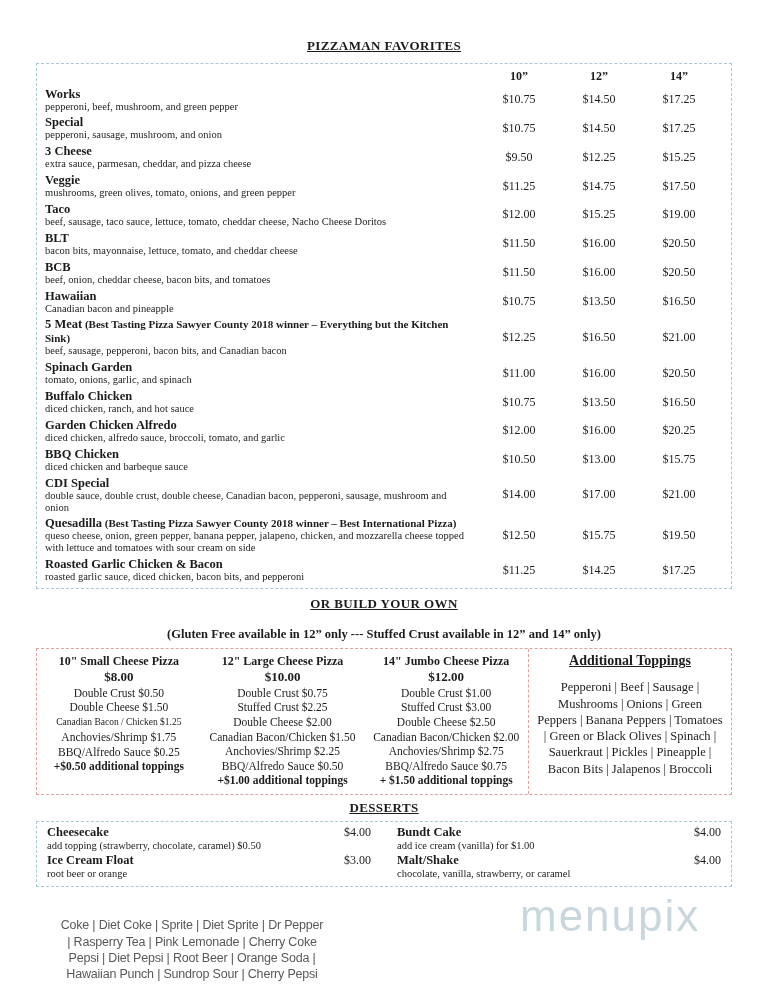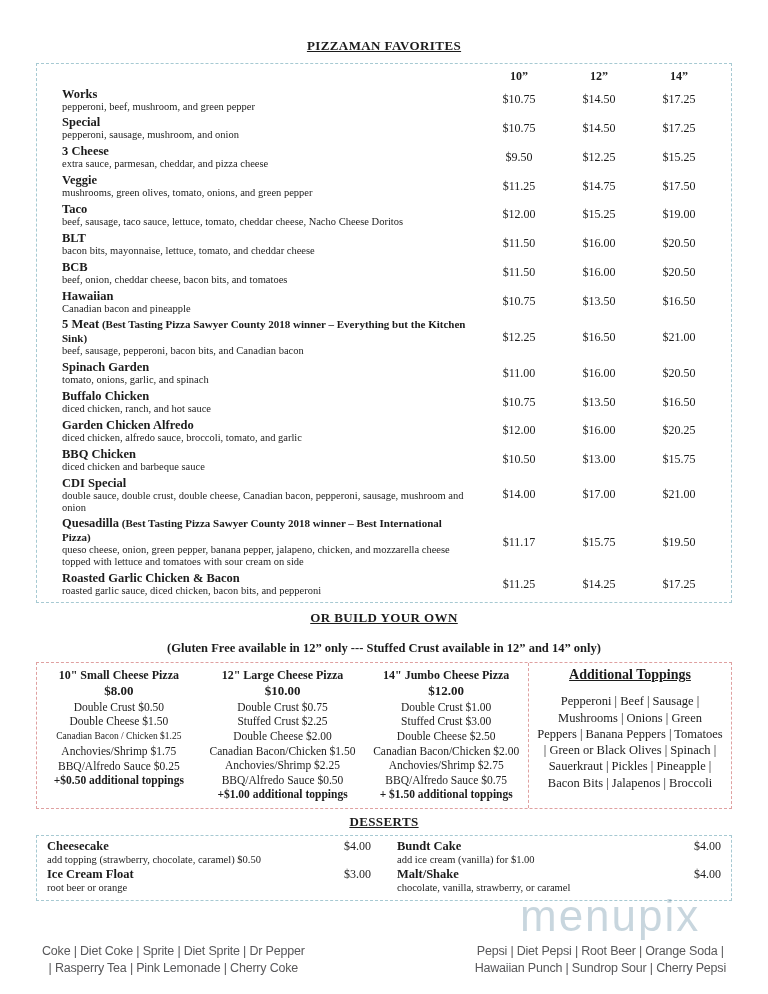--- a/index.html
+++ b/index.html
@@ -8,21 +8,21 @@
   .section-title{text-align:center;font-weight:bold;font-size:13px;text-decoration:underline;
         letter-spacing:.4px;}
   .main-title{padding-top:38px;}
 
   
   .fav-box{margin:9px 36px 0;border:1px dashed var(--fav-border,#a6c9d2);padding:3px 12px 4px 8px;}
   .fav-header{display:flex;padding:2px 0 1px;}
   .fav-left{flex:1;padding-right:6px;}
   .fav-price{width:80px;flex:none;text-align:center;font-size:12px;}
   .fav-price.hdr{font-weight:bold;}
-  .fav-row{display:flex;align-items:center;padding:1.5px 0;margin-left:17px;}
+  .fav-row{display:flex;align-items:center;padding:1.5px 0;}
   .item-name{font-size:12.5px;font-weight:bold;line-height:1.12;}
   .item-note{font-size:11px;font-weight:bold;}
   .item-desc{font-size:10.5px;line-height:1.13;}
 
   
   .byo-title{margin-top:7px;}
   .byo-subtitle{text-align:center;font-weight:bold;font-size:12.5px;margin-top:15px;}
   .byo-box{margin:6px 36px 0;border:1px dashed var(--byo-border,#dfa0a0);display:flex;}
   .byo-cols{display:flex;flex:1;}
   .byo-col{flex:1;text-align:center;padding:5px 2px 6px;}
@@ -41,22 +41,22 @@
   .dessert-box{margin:5px 36px 0;border:1px dashed var(--fav-border,#a6c9d2);
         display:flex;gap:26px;padding:3px 10px 6px;}
   .dessert-col{flex:1;}
   .dessert-row-head{display:flex;justify-content:space-between;align-items:baseline;}
   .dessert-name{font-size:12.5px;font-weight:bold;line-height:1.2;}
   .dessert-price{font-size:12px;}
   .dessert-desc{font-size:10.5px;line-height:1.2;}
 
   
   .beverages{position:relative;z-index:1;display:flex;justify-content:space-between;
-        margin:42px 42px 0;font-family:"Liberation Sans", sans-serif;
-        color:var(--bev-color,#58585a);font-size:12.5px;line-height:1.3;letter-spacing:-.2px;}
+        margin:30px 42px 0;font-family:"Liberation Sans", sans-serif;
+        color:var(--bev-color,#58585a);font-size:12.5px;line-height:1.3;letter-spacing:-.2px;flex-direction:column;}
   .bev-block{text-align:center;max-width:300px;}
 
   .watermark{position:absolute;left:520px;top:891px;z-index:0;
         font-family:"Liberation Sans", sans-serif;font-size:44px;letter-spacing:2px;
         color:#0c4a6e;opacity:.22;pointer-events:none;}
 </style>
 </head>
 <body>
 
 <div class="page">
@@ -195,21 +195,21 @@
           </div>
           <div class="fav-price">$14.00</div>
           <div class="fav-price">$17.00</div>
           <div class="fav-price">$21.00</div>
         </div>
         <div class="fav-row">
           <div class="fav-left">
             <div class="item-name">Quesadilla<span class="item-note"> (Best Tasting Pizza Sawyer County 2018 winner – Best International Pizza)</span></div>
             <div class="item-desc">queso cheese, onion, green pepper, banana pepper, jalapeno, chicken, and mozzarella cheese topped with lettuce and tomatoes with sour cream on side</div>
           </div>
-          <div class="fav-price">$11.17</div>
+          <div class="fav-price">$12.50</div>
           <div class="fav-price">$15.75</div>
           <div class="fav-price">$19.50</div>
         </div>
         <div class="fav-row">
           <div class="fav-left">
             <div class="item-name">Roasted Garlic Chicken &amp; Bacon</div>
             <div class="item-desc">roasted garlic sauce, diced chicken, bacon bits, and pepperoni</div>
           </div>
           <div class="fav-price">$11.25</div>
           <div class="fav-price">$14.25</div>

